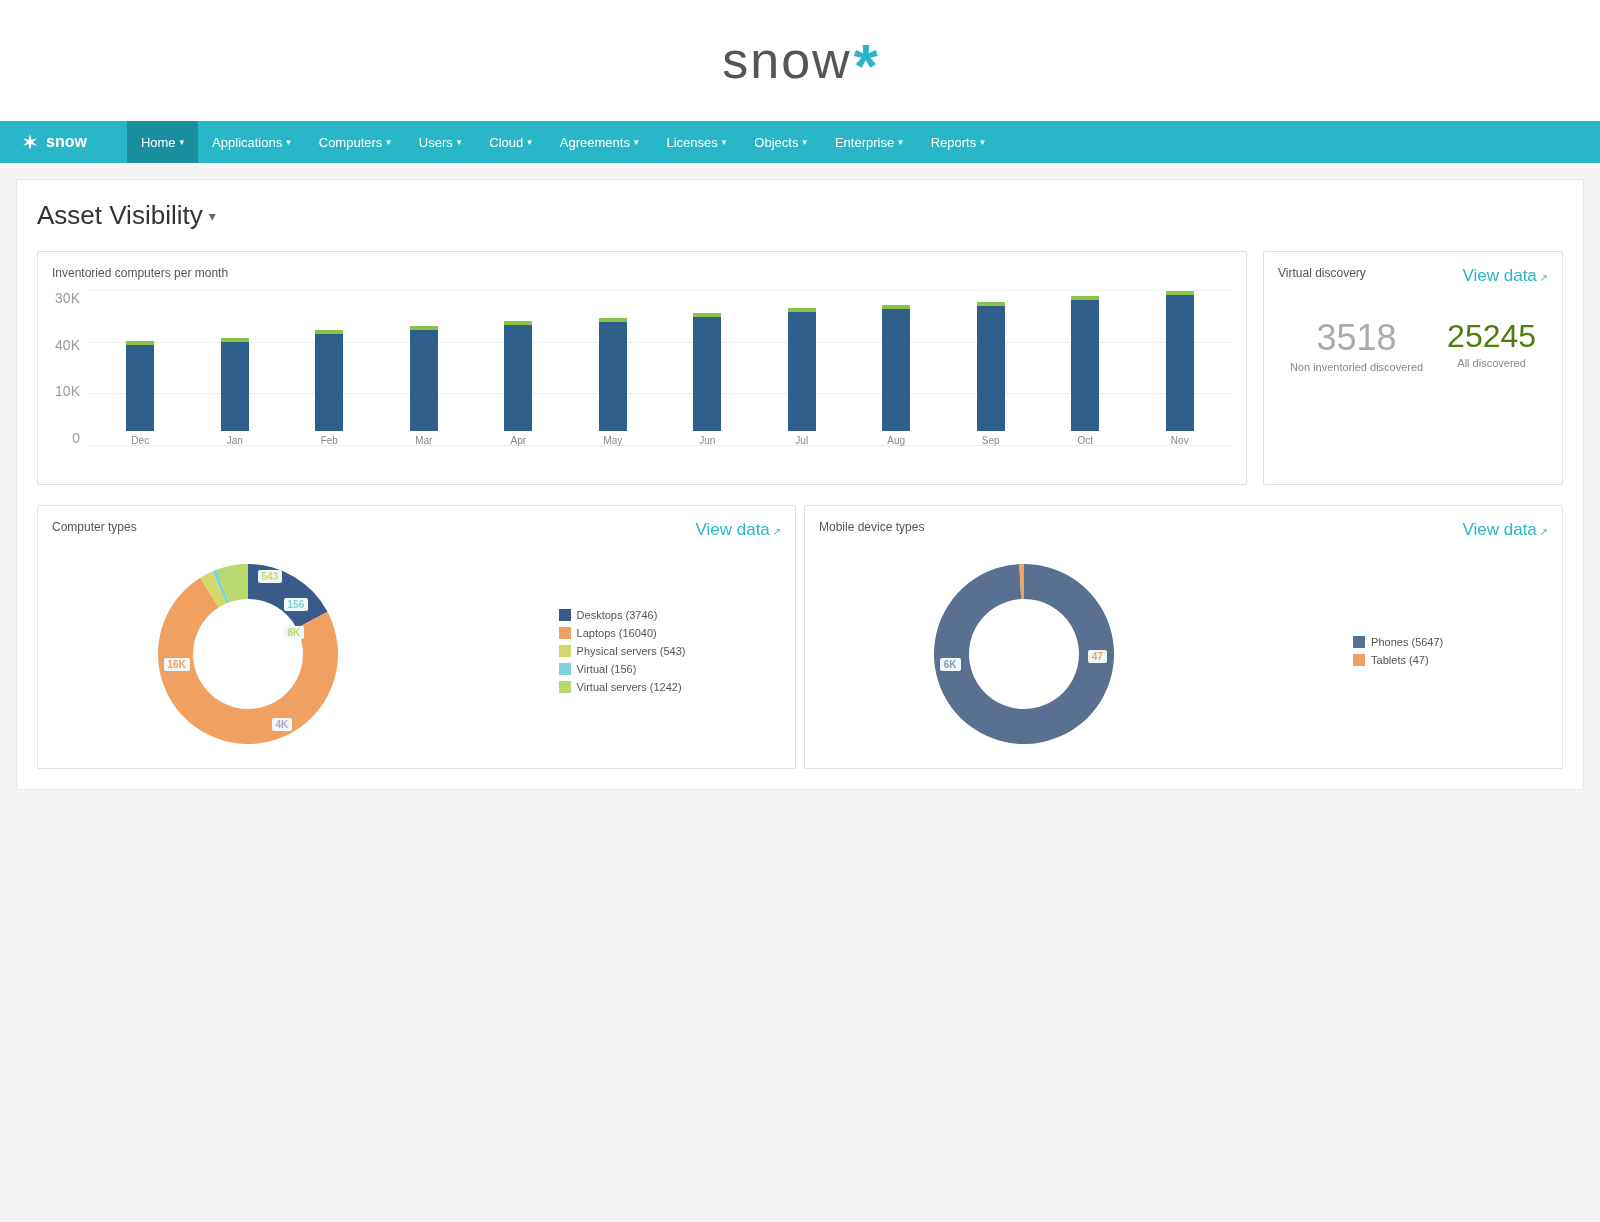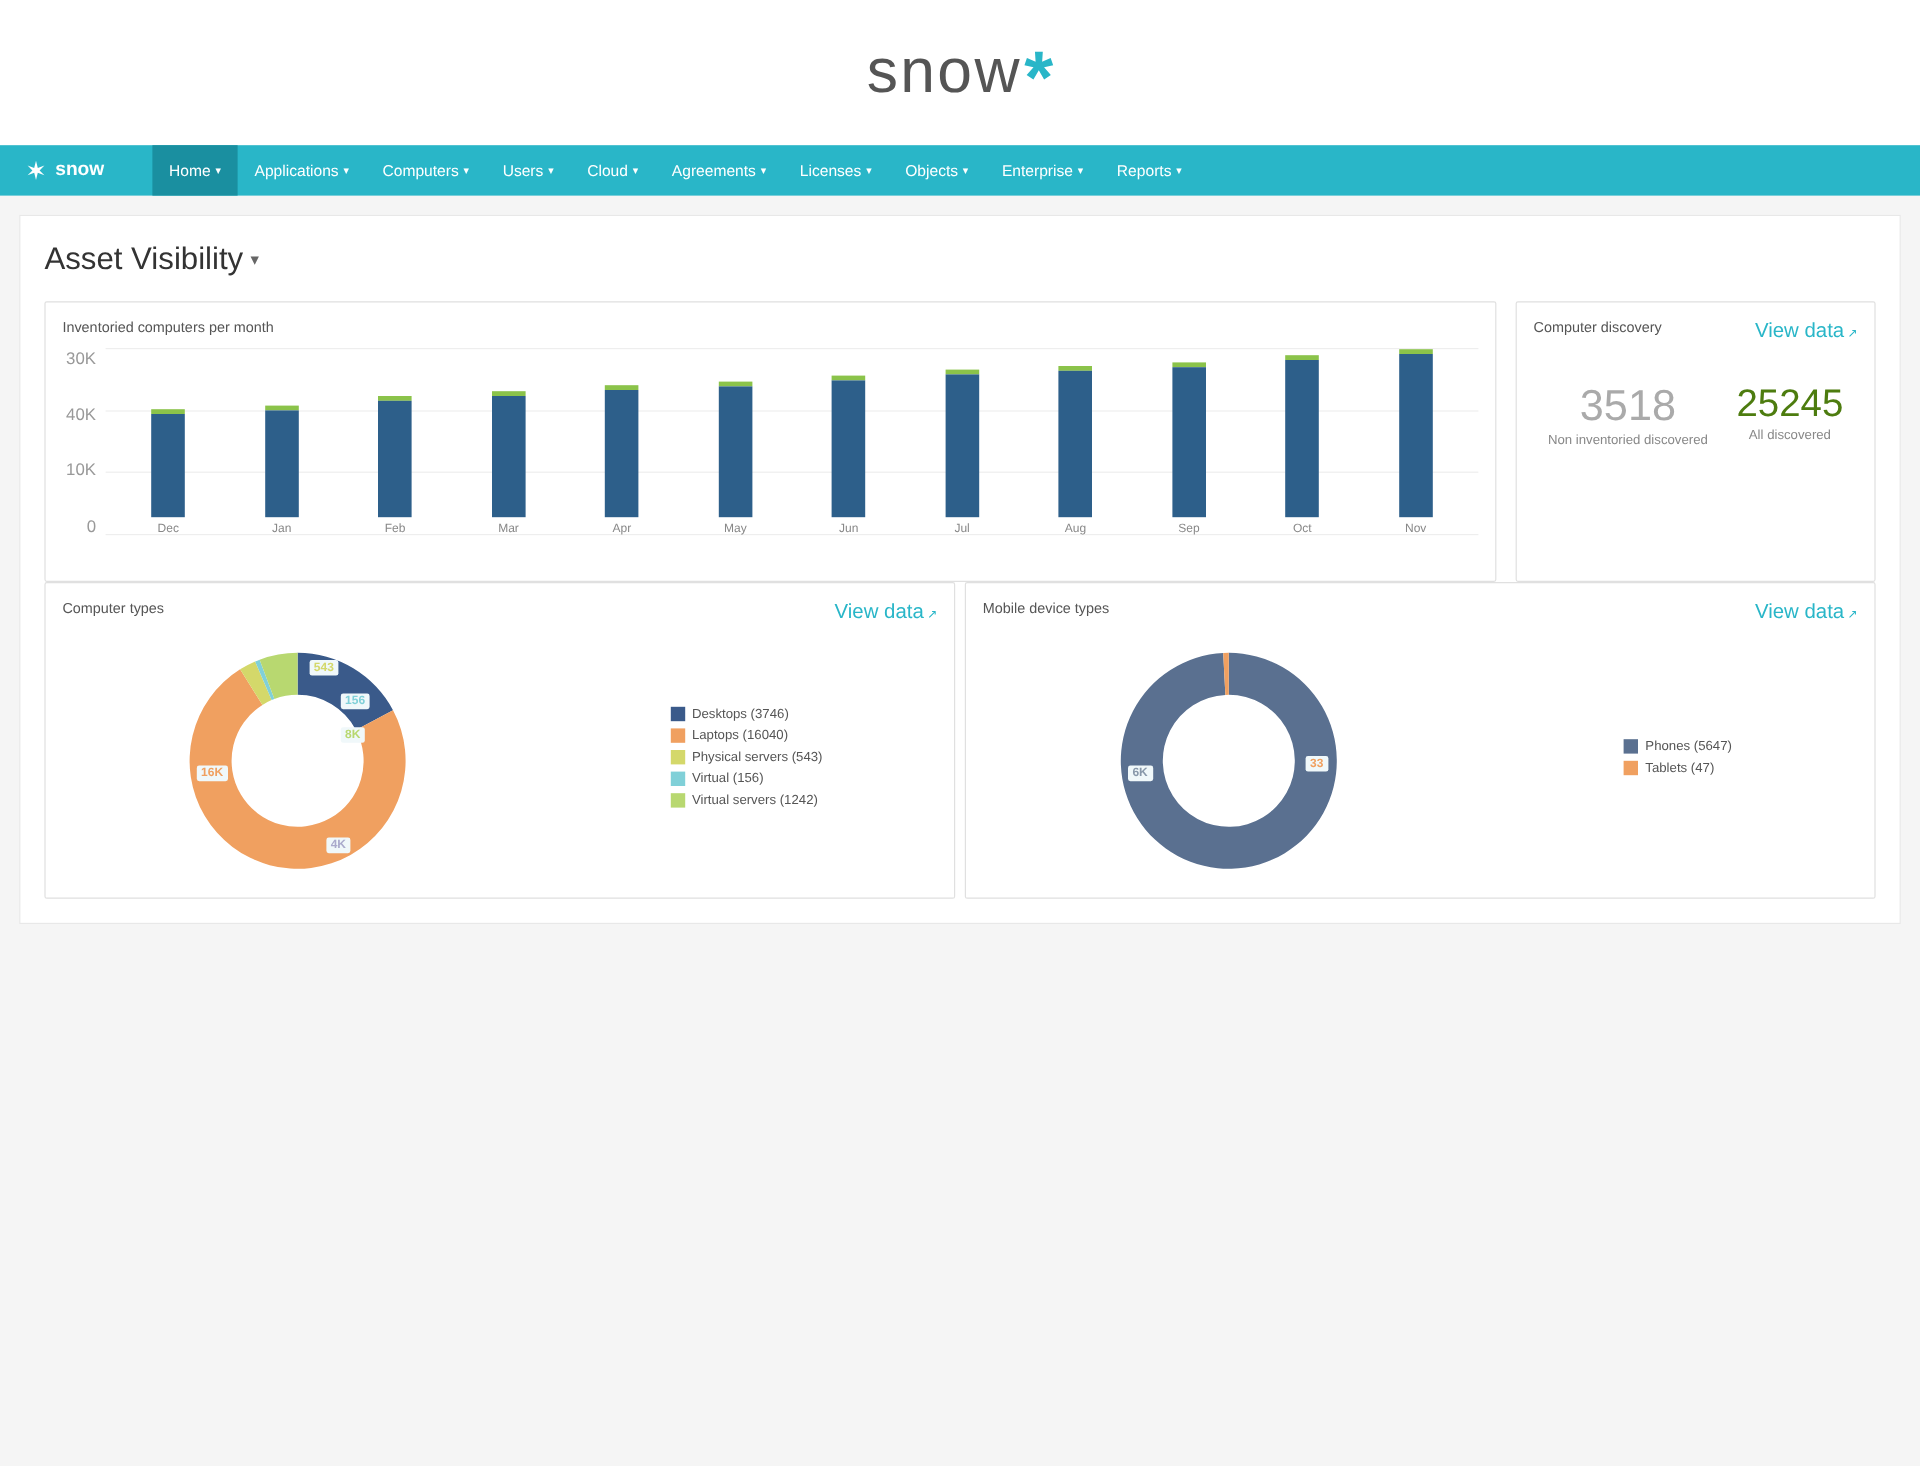--- a/index.html
+++ b/index.html
@@ -89,21 +89,21 @@
     .page-title .title-caret {
       font-size: 14px;
       color: #666;
       margin-left: 6px;
     }
 
     
     .dashboard-top {
       display: flex;
       gap: 16px;
-      margin-bottom: 0;
+      margin-bottom: 20px;
     }
 
     .panel {
       background: #fff;
       border: 1px solid #e0e0e0;
       border-radius: 2px;
       padding: 14px;
     }
 
     .panel-title {
@@ -455,21 +455,21 @@
                 </div>
                 <div class="bar-label">Nov</div>
               </div>
             </div>
         </div>
       </div>
     </div>
 
     <div class="panel discovery-panel">
       <div class="panel-header">
-        <span class="panel-title">Computer discovery</span>
+        <span class="panel-title">Virtual discovery</span>
         <span class="view-data-link">View data</span>
       </div>
       <div class="discovery-stats">
         <div class="stat-block">
           <div class="stat-number primary">3518</div>
           <div class="stat-label">Non inventoried discovered</div>
         </div>
         <div class="stat-block">
           <div class="stat-number secondary">25245</div>
           <div class="stat-label">All discovered</div>
@@ -522,21 +522,21 @@
     <div class="panel donut-panel">
       <div class="panel-header">
         <span class="panel-title">Mobile device types</span>
         <span class="view-data-link">View data</span>
       </div>
       <div class="donut-container">
         <div class="donut-chart-wrapper" id="mobile-donut">
         <svg width="200" height="200" viewBox="0 0 200 200">
               <path d="M 100 10 A 90 90 0 1 1 95.33439399787464 10.12101402089067 L 97.14879633203451 45.07395301276652 A 55 55 0 1 0 100 45 Z" fill="#5a7090"></path>
               <path d="M 95.33439399787464 10.12101402089067 A 90 90 0 0 1 99.99999999999999 10 L 99.99999999999999 45 A 55 55 0 0 0 97.14879633203451 45.07395301276652 Z" fill="#f0a060"></path>
-            </svg><div class="donut-label-outer" style="left: 8%; top: 52%; position: absolute; color: rgb(136, 152, 170); background: rgb(240, 248, 250); font-size: 10px; padding: 1px 4px;">6K</div><div class="donut-label-outer" style="left: 82%; top: 48%; position: absolute; color: rgb(240, 160, 96); background: rgb(240, 248, 250); font-size: 10px; padding: 1px 4px;">33</div></div>
+            </svg><div class="donut-label-outer" style="left: 8%; top: 52%; position: absolute; color: rgb(136, 152, 170); background: rgb(240, 248, 250); font-size: 10px; padding: 1px 4px;">6K</div><div class="donut-label-outer" style="left: 82%; top: 48%; position: absolute; color: rgb(240, 160, 96); background: rgb(240, 248, 250); font-size: 10px; padding: 1px 4px;">47</div></div>
         <div class="donut-legend" id="mobile-legend">
         <div class="legend-item">
               <div class="legend-color" style="background: rgb(90, 112, 144);"></div>
               <span>Phones (5647)</span>
             </div>
             <div class="legend-item">
               <div class="legend-color" style="background: rgb(240, 160, 96);"></div>
               <span>Tablets (47)</span>
             </div>
           </div>

